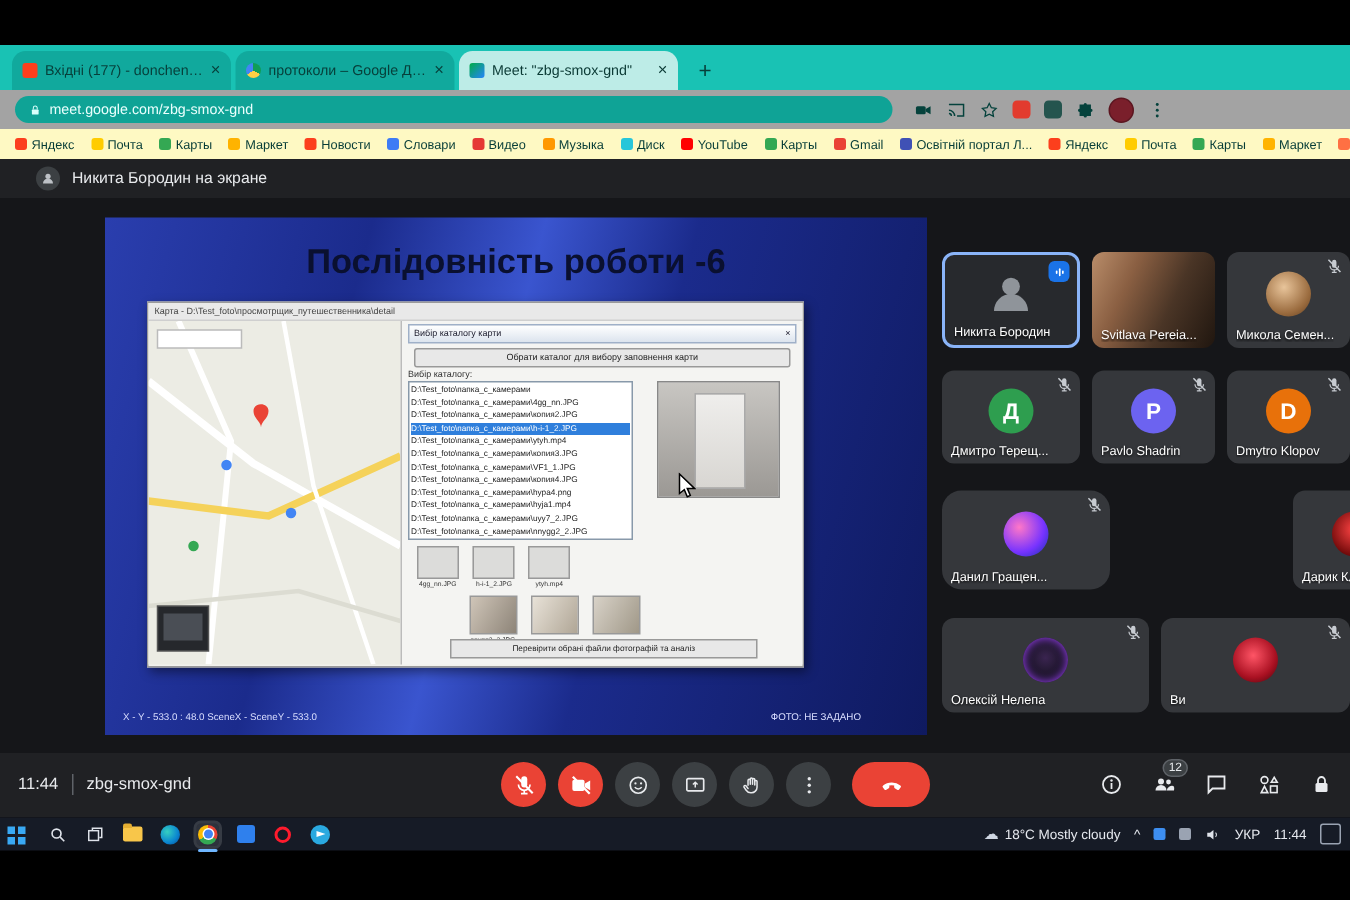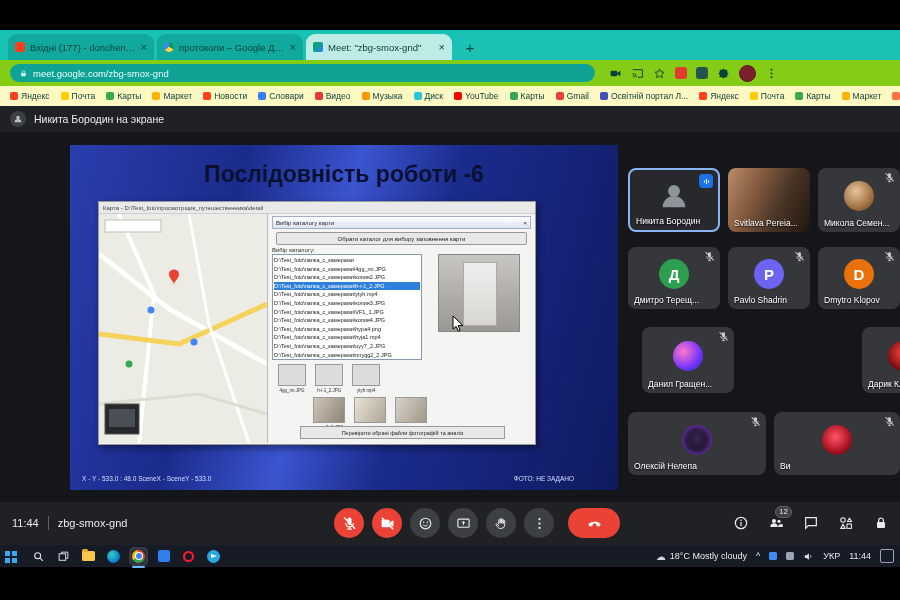--- a/index.html
+++ b/index.html
@@ -11,21 +11,21 @@
   .tab{height:26px;border-radius:9px 9px 0 0;display:flex;align-items:center;padding:0 7px;width:146px;background:#11a99d;margin-right:3px;color:#073f3a;font-size:9.5px;box-sizing:border-box;}
   .tab.active{background:#bdece7;color:#0b3a35;}
   .favicon{width:10px;height:10px;border-radius:2px;margin-right:5px;flex:none;}
   .fav-mail{background:#fc3f1d;}
   .fav-drive{background:conic-gradient(#0f9d58 0 33%,#ffcf44 0 66%,#4285f4 0);border-radius:50%;}
   .fav-meet{background:linear-gradient(135deg,#00ac47,#2684fc);}
   .tab-label{flex:1;white-space:nowrap;overflow:hidden;text-overflow:ellipsis;}
   .tab-close{margin-left:4px;font-size:11px;line-height:1;}
   .newtab{width:22px;height:22px;margin:0 0 2px 4px;color:#073f3a;font-size:15px;display:flex;align-items:center;justify-content:center;}
 
-  .addressrow{position:absolute;left:0;top:30px;width:100%;height:26px;background:#84cc16;display:flex;align-items:center;padding:0 10px;box-sizing:border-box;}
+  .addressrow{position:absolute;left:0;top:30px;width:100%;height:26px;background:#a3a3a3;display:flex;align-items:center;padding:0 10px;box-sizing:border-box;}
   .urlpill{width:585px;height:18px;background:#0fa396;border-radius:9px;display:flex;align-items:center;gap:5px;padding:0 9px;color:#eafffd;font-size:9.5px;box-sizing:border-box;}
   .urlpill .ic{width:9px;height:9px;color:#d8fffb;}
   .addr-icons{display:flex;align-items:center;gap:9px;margin-left:14px;color:#05423c;}
   .addr-icons .ic{width:13px;height:13px;}
   .ext{width:12px;height:12px;border-radius:3px;}
   .ext-red{background:#e23b2e;}
   .ext-dark{background:#24544e;}
   .avatar-chip{width:15px;height:15px;border-radius:50%;background:#7a1f2b;border:1px solid #5c1620;}
 
   .bookmarksrow{position:absolute;left:0;top:56px;width:100%;height:20px;background:#fef9c3;display:flex;align-items:center;padding:0 10px;gap:11px;font-size:8.5px;color:#063c37;box-sizing:border-box;overflow:hidden;white-space:nowrap;}
@@ -35,21 +35,21 @@
   .bm:nth-child(3) .dot{background:#34a853}.bm:nth-child(4) .dot{background:#ffb300}
   .bm:nth-child(5) .dot{background:#fc3f1d}.bm:nth-child(6) .dot{background:#3d7bf5}
   .bm:nth-child(7) .dot{background:#e53935}.bm:nth-child(8) .dot{background:#ff9800}
   .bm:nth-child(9) .dot{background:#26c6da}.bm:nth-child(10) .dot{background:#ff0000}
   .bm:nth-child(11) .dot{background:#34a853}.bm:nth-child(12) .dot{background:#ea4335}
   .bm:nth-child(13) .dot{background:#3f51b5}.bm:nth-child(14) .dot{background:#fc3f1d}
   .bm:nth-child(15) .dot{background:#ffcc00}.bm:nth-child(16) .dot{background:#34a853}
   .bm:nth-child(17) .dot{background:#ffb300}.bm:nth-child(18) .dot{background:#ff7043}
 
   
-  .banner{position:absolute;left:0;top:106px;width:100%;height:26px;background:#202124;display:flex;align-items:center;gap:8px;padding-left:10px;color:#e8eaed;font-size:10.5px;box-sizing:border-box;}
+  .banner{position:absolute;left:0;top:106px;width:100%;height:26px;background:#202124;display:flex;align-items:center;gap:8px;padding-left:24px;color:#e8eaed;font-size:10.5px;box-sizing:border-box;}
   .banner-ava{width:16px;height:16px;border-radius:50%;background:#3c4043;display:flex;align-items:center;justify-content:center;color:#bdc1c6;}
   .banner-ava .ic{width:10px;height:10px;}
   .stage{position:absolute;left:0;top:132px;width:100%;height:370px;background:#151619;}
 
   
   .slide{position:absolute;left:70px;top:145px;width:548px;height:345px;background:linear-gradient(105deg,#2a3eae 0%,#1b2b8c 28%,#3a55cf 46%,#1b2b8c 62%,#0f1a60 100%);}
   .slide-title{position:absolute;top:16px;width:100%;text-align:center;font-size:23px;font-weight:bold;color:#0a1030;}
   .appwin{position:absolute;left:28px;top:56px;width:436px;height:242px;background:#f2f2ee;border:1px solid #9a9a9a;box-shadow:2px 3px 7px rgba(0,0,0,.45);}
   .appbar{height:11px;background:#e9e9e9;border-bottom:1px solid #cfcfcf;font-size:6px;color:#444;display:flex;align-items:center;padding:0 4px;overflow:hidden;white-space:nowrap;}
   .appbody{display:flex;height:229px;}
@@ -86,21 +86,21 @@
   .badge-spk{position:absolute;top:4px;right:5px;width:14px;height:14px;border-radius:4px;background:#1a73e8;display:flex;align-items:center;justify-content:center;}
   .badge-spk .ic{width:9px;height:9px;color:#fff;}
   .p-ava{position:absolute;left:50%;top:44%;transform:translate(-50%,-50%);width:30px;height:30px;border-radius:50%;display:flex;align-items:center;justify-content:center;color:#fff;font-size:15px;font-weight:bold;}
   .sil{position:absolute;left:50%;top:44%;transform:translate(-50%,-50%);width:34px;height:34px;color:#8f949a;}
   .t1{left:628px;top:168px;width:92px;height:64px;border:2px solid #8ab4f8;background:#27292d;}
   .t2{left:728px;top:168px;width:82px;height:64px;background:linear-gradient(115deg,#b98d6a 0%,#8a5f42 30%,#4a3526 62%,#20160f 100%);}
   .t3{left:818px;top:168px;width:82px;height:64px;}
   .t4{left:628px;top:247px;width:92px;height:62px;}
   .t5{left:728px;top:247px;width:82px;height:62px;}
   .t6{left:818px;top:247px;width:82px;height:62px;}
-  .t7{left:642px;top:327px;width:92px;height:66px;}
+  .t7{left:628px;top:327px;width:112px;height:66px;border-radius:13px;}
   .t8{left:728px;top:327px;width:82px;height:66px;}
   .t9{left:818px;top:327px;width:82px;height:66px;margin-left:44px;}
   .t10{left:628px;top:412px;width:138px;height:63px;}
   .t11{left:774px;top:412px;width:126px;height:63px;}
   .img-mykola{background:radial-gradient(circle at 40% 35%,#e8c49a,#9a6b3e 65%,#5e3c1f);}
   .img-danil{background:radial-gradient(circle at 35% 35%,#ff77c8,#7733ff 60%,#1133aa);}
   .img-danylo{background:linear-gradient(160deg,#dfe6ee,#93a0ad 70%,#5c6670);}
   .img-daryk{background:radial-gradient(circle at 50% 40%,#ff4444,#7a0d0d 70%,#2e0303);}
   .img-oleksii{background:radial-gradient(circle at 50% 45%,#3a2450,#12101c 70%);box-shadow:0 0 6px 1px #8a3bd8 inset;}
   .img-vy{background:radial-gradient(circle at 45% 40%,#ff5566,#aa1122 60%,#3d0309);}

